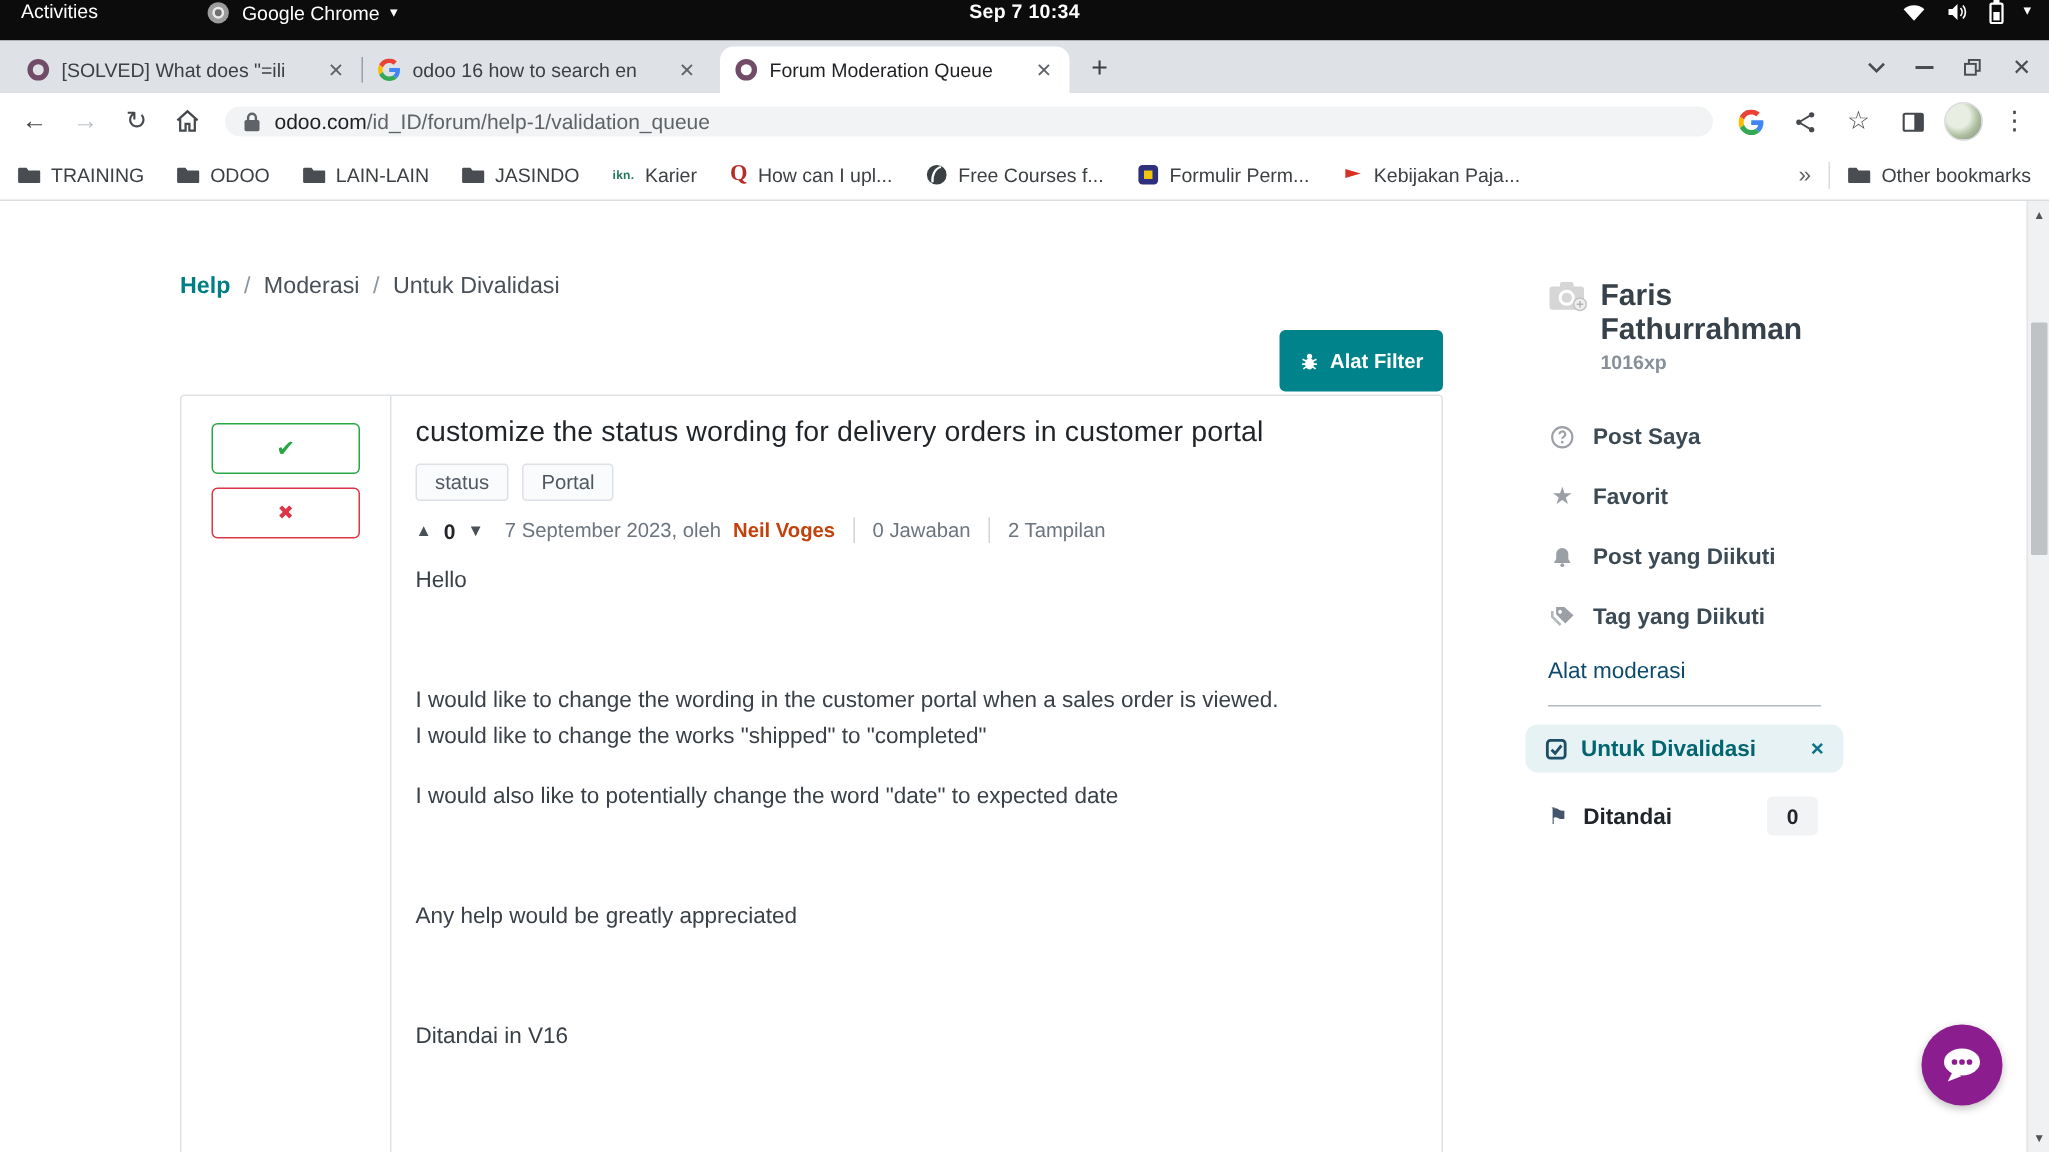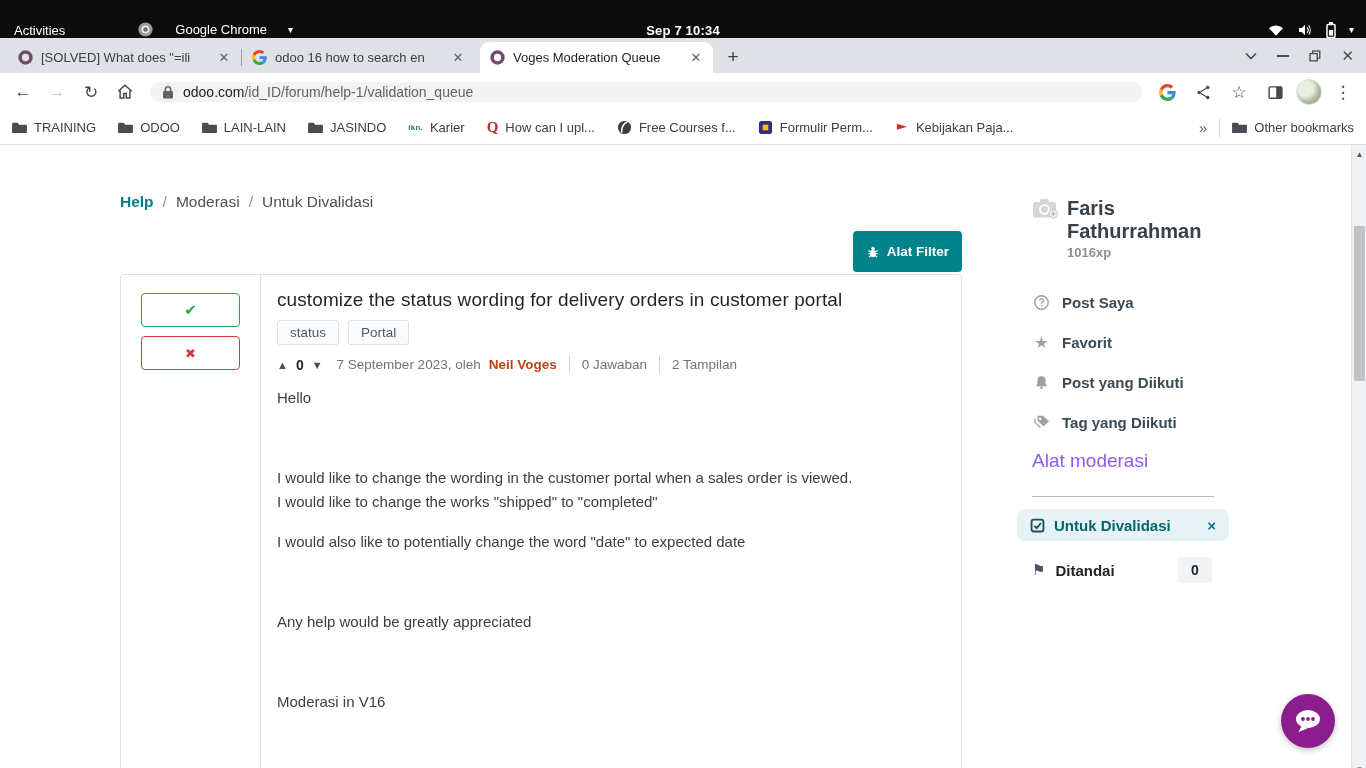--- a/index.html
+++ b/index.html
@@ -1,22 +1,22 @@
 <!DOCTYPE html>
 <html><head>
 <meta charset="utf-8">
 <style>
   * { margin:0; padding:0; box-sizing:border-box; }
   html,body { width:1366px; height:768px; overflow:hidden; }
   body { font-family:"Liberation Sans","DejaVu Sans",sans-serif; background:#fff; position:relative; }
 
   
-  .ubar { height:38px; background:#0c0c0c; color:#fff; display:flex; align-items:flex-end; font-size:13px; position:relative; }
+  .ubar { height:27px; background:#0c0c0c; color:#fff; display:flex; align-items:flex-start; font-size:13px; position:relative; }
   .ubar .activities { padding:0 14px; }
-  .ubar .appmenu { display:flex; align-items:center; gap:21px; margin-left:58px; }
+  .ubar .appmenu { display:flex; align-items:center; gap:7px; margin-left:58px; }
   .ubar .clock { position:absolute; left:50%; transform:translateX(-50%); font-weight:700; letter-spacing:.2px; }
   .ubar .sys { margin-left:auto; display:flex; align-items:center; gap:13px; padding-right:12px; }
   .caret { font-size:10px; line-height:1; }
 
   
   .tabstrip { height:35px; background:#dee1e6; display:flex; align-items:flex-end; position:relative; }
   .tab { width:233px; height:31px; display:flex; align-items:center; padding:0 8px 0 10px; font-size:13px; color:#3c4043; gap:8px; }
   .tab .title { flex:1; white-space:nowrap; overflow:hidden; }
   .tab.active { background:#fff; border-radius:9px 9px 0 0; color:#1f2023; }
   .tab-sep { width:1px; height:17px; background:#9aa0a6; margin-bottom:7px; }
@@ -71,21 +71,21 @@
   .postbody p.gap56 { margin-top:56px; }
   .postbody p.gap16 { margin-top:16px; }
 
   
   .rsb { position:absolute; left:1032px; top:52px; width:200px; }
   .user-row { display:flex; gap:8px; margin-bottom:30px; }
   .user-name { font-size:20px; font-weight:700; color:#37414a; }
   .user-xp { font-size:13px; font-weight:700; color:#879099; margin-top:2px; }
   .rsb-item { display:flex; align-items:center; gap:11px; height:24px; margin-bottom:16px; font-size:15px; font-weight:700; color:#3b4a54; }
   .rsb-ico { width:19px; display:flex; justify-content:center; color:#9aa0a6; font-size:16px; }
-  .mod-heading { margin-top:9px; width:182px; font-size:19px; color:#8b5cf6; padding-bottom:24px; border-bottom:1px solid #b4bac0; }
+  .mod-heading { margin-top:9px; width:182px; font-size:15px; color:#0c4a6e; padding-bottom:14px; border-bottom:1px solid #b4bac0; }
   .mod-active { margin:12px 0 0 -15px; width:212px; height:32px; background:#e7f2f4; border-radius:8px; display:flex; align-items:center; gap:9px; padding:0 13px; font-size:15px; font-weight:700; color:#026570; }
   .mod-close { margin-left:auto; color:#0c7489; font-size:15px; font-weight:700; }
   .flag-row { margin-top:16px; width:180px; display:flex; align-items:center; gap:10px; font-size:15px; font-weight:700; color:#212529; }
   .flag-ico { color:#44546a; font-size:15px; }
   .flag-badge { margin-left:auto; width:34px; height:26px; background:#f1f3f5; border-radius:4px; display:flex; align-items:center; justify-content:center; font-size:14px; font-weight:700; color:#212529; }
 
   
   .fab { position:absolute; left:1281px; top:549px; width:54px; height:54px; border-radius:50%; background:#8b1d8e; display:flex; align-items:center; justify-content:center; box-shadow:0 2px 6px rgba(0,0,0,.25); }
   .vscroll { position:absolute; right:0; top:0; width:15px; height:634px; background:#f0f1f2; border-left:1px solid #e4e5e7; }
   .vscroll .arrow { position:absolute; left:0; width:15px; text-align:center; color:#505357; font-size:8px; }
@@ -154,21 +154,21 @@
       </span>
     <span class="title">odoo 16 how to search en</span>
     <span class="tab-close">✕</span>
   </div>
   <div class="tab active" style="margin-left:5px;">
     <span>
         <svg width="15" height="15" viewBox="0 0 16 16">
           <circle cx="8" cy="8" r="5.8" fill="none" stroke="#714b67" stroke-width="3.8"></circle>
         </svg>
       </span>
-    <span class="title">Voges Moderation Queue</span>
+    <span class="title">Forum Moderation Queue</span>
     <span class="tab-close">✕</span>
   </div>
   <div class="newtab">+</div>
   <div class="wincontrols">
     <span>
         <svg width="12" height="8" viewBox="0 0 12 8">
           <path d="M1 1.5l5 5 5-5" stroke="#494c50" stroke-width="1.7" fill="none"></path>
         </svg>
       </span>
     <span class="minbar"></span>
@@ -341,21 +341,21 @@
         <span>0 Jawaban</span>
         <span class="meta-sep"></span>
         <span>2 Tampilan</span>
       </div>
       <div class="postbody">
         <p>Hello</p>
         <p class="gap56">I would like to change the wording in the customer portal when a sales order is viewed.</p>
         <p>I would like to change the works "shipped" to "completed"</p>
         <p class="gap16">I would also like to potentially change the word "date" to expected date</p>
         <p class="gap56">Any help would be greatly appreciated</p>
-        <p class="gap56">Moderasi in V16</p>
+        <p class="gap56">Ditandai in V16</p>
       </div>
     </div>
   </div>
 
   <div class="rsb">
     <div class="user-row">
       <span>
           <svg width="27" height="23" viewBox="0 0 27 23">
             <rect x="1" y="5" width="23" height="15.5" rx="2" fill="#d6d6d6"></rect>
             <rect x="8" y="2" width="9" height="5" rx="1.5" fill="#d6d6d6"></rect>

